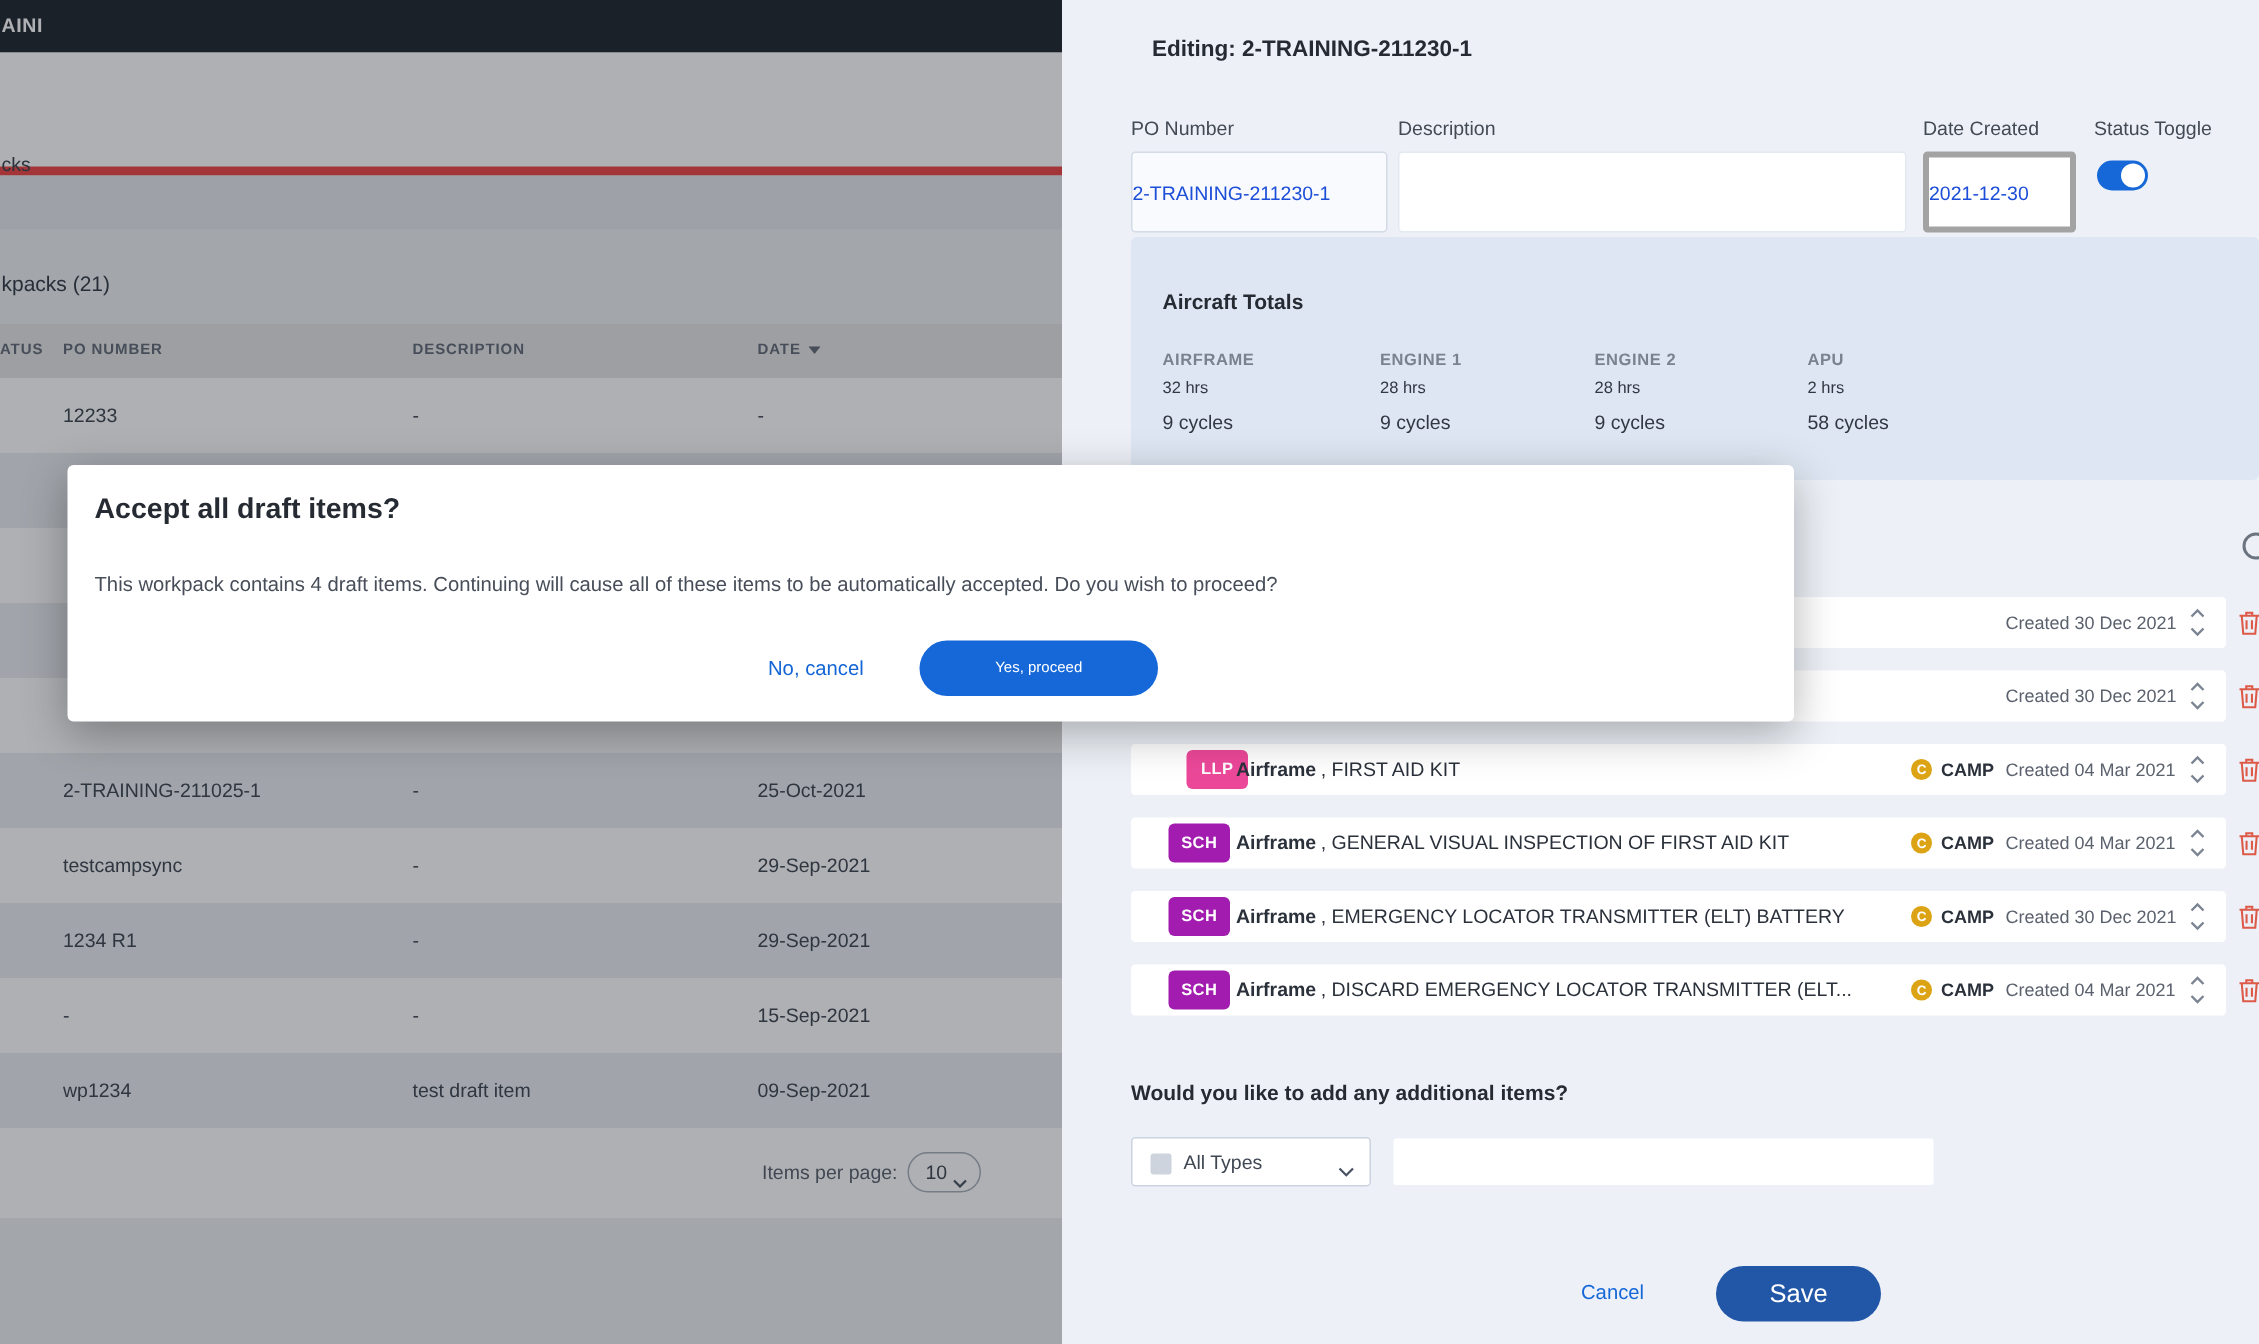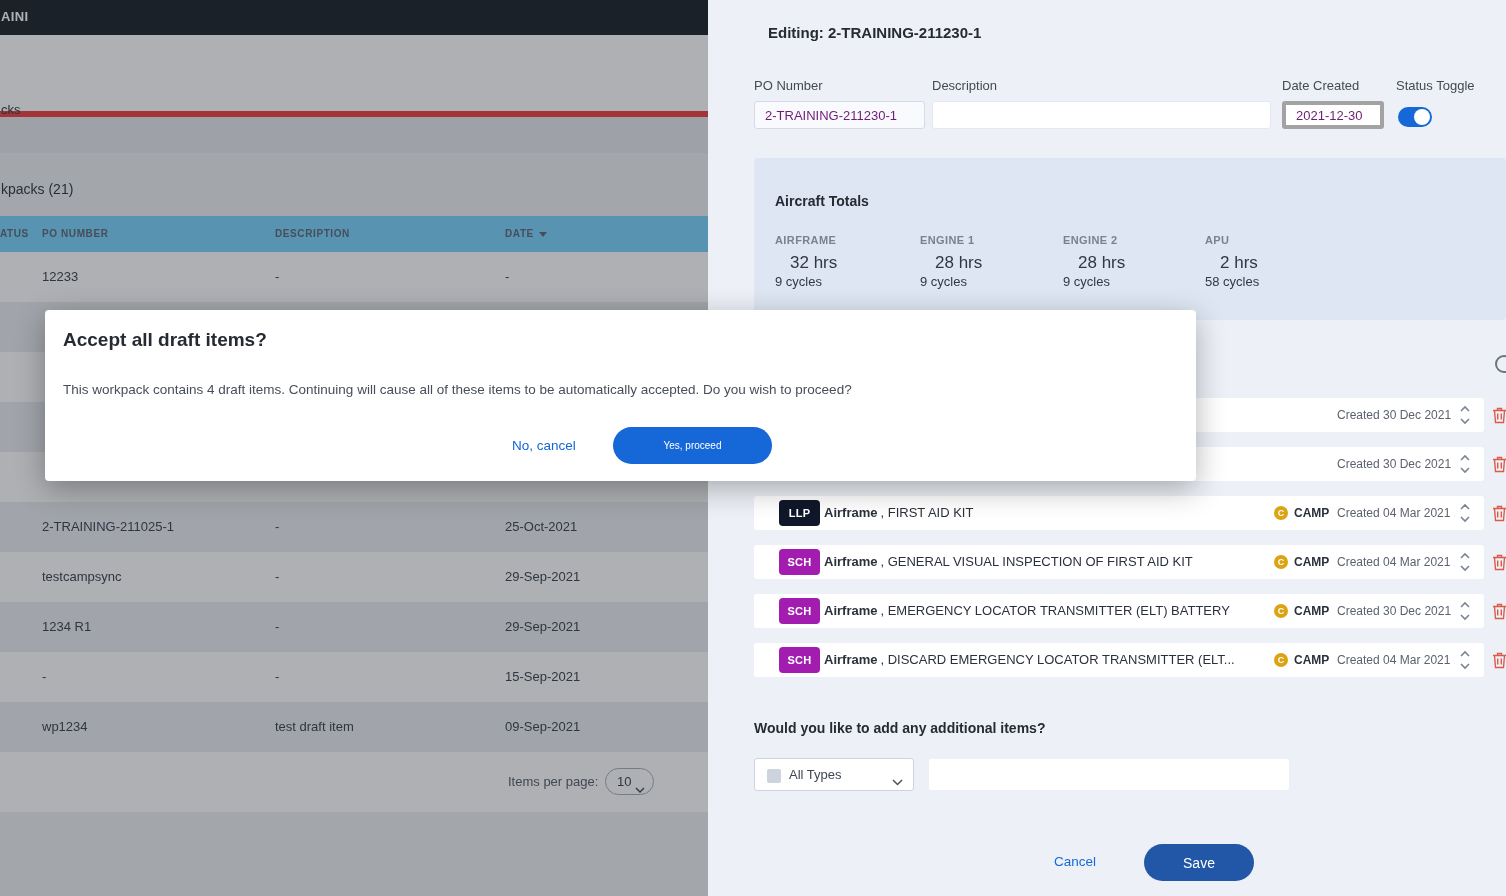--- a/index.html
+++ b/index.html
@@ -9,75 +9,75 @@
 
   
   .left-pane { position:absolute; left:0; top:0; width:708px; height:896px; background:#eff1f4; overflow:hidden; }
   .lp-topbar { position:absolute; left:0; top:0; width:708px; height:35px; background:#20262e; }
   .lp-topbar-text { position:absolute; left:1px; top:9px; font-size:13px; font-weight:bold; color:#ffffff; letter-spacing:.4px; }
   .lp-tabband { position:absolute; left:0; top:35px; width:708px; height:82px; background:#ffffff; border-bottom:6px solid #ef4444; }
   .lp-tab-text { position:absolute; left:1px; top:67px; font-size:13px; color:#3a4149; }
   .lp-toolbar { position:absolute; left:0; top:117px; width:708px; height:36px; background:#e7e9ed; }
   .lp-section-title { position:absolute; left:1px; top:181px; font-size:14px; color:#333b45; }
   .lp-table { position:absolute; left:0; top:216px; width:708px; height:596px; background:#ffffff; }
-  .lp-thead { position:absolute; left:0; top:0; width:708px; height:36px; background:#7dd3fc;text-decoration:underline; }
+  .lp-thead { position:absolute; left:0; top:0; width:708px; height:36px; background:#e5e5e5;text-decoration:underline; }
   .lp-th { position:absolute; top:12px; font-size:10px; font-weight:bold; letter-spacing:.6px; color:#636b77; }
   .sort-caret { display:inline-block; margin-left:5px; width:0; height:0; border-left:4px solid transparent; border-right:4px solid transparent; border-top:5px solid #636b77; vertical-align:middle; }
   .lp-row { position:absolute; left:0; width:708px; height:50px; background:#ffffff; }
   .lp-row.dark { background:#eceff3;padding-left:14px; }
   .lp-cell { position:absolute; top:17px; font-size:13px; color:#3f4651; white-space:nowrap; }
   .c-po { left:42px; } .c-desc { left:275px; } .c-date { left:505px; }
   .lp-pagination { position:absolute; left:0; top:536px; width:708px; height:60px; background:#ffffff; }
   .lp-pag-label { position:absolute; left:508px; top:22px; font-size:13px; color:#5b626e; }
   .lp-pag-select { position:absolute; left:605px; top:16px; width:49px; height:27px; border:1px solid #a9b0ba; border-radius:14px; background:#fff; }
   .lp-pag-value { position:absolute; left:11px; top:5px; font-size:13px; color:#3f4651; }
   .lp-pag-chev { position:absolute; right:8px; top:10px; }
   .left-overlay { position:absolute; left:0; top:0; width:708px; height:896px; background:rgba(17,22,31,0.34); z-index:10; }
 
   
   .right-pane { position:absolute; left:708px; top:0; width:798px; height:896px; background:#edf1f7; z-index:1; }
   .ed-title { position:absolute; left:60px; top:24px; font-size:15px; font-weight:bold; color:#262b33; }
   .field-label { position:absolute; top:78px; font-size:13px; color:#434a54; }
-  .ed-input { position:absolute; top:101px; height:28px; border-radius:3px; font-family:"Liberation Sans",sans-serif; font-size:13px; color:#701a75; padding:0 10px; outline:none; }
+  .ed-input { position:absolute; top:101px; height:54px; border-radius:3px; font-family:"Liberation Sans",sans-serif; font-size:13px; color:#1d4ed8; padding:0 0; outline:none; }
   .in-po { left:46px; width:171px; background:#f8fafd; border:1px solid #d4dbe6; }
   .in-desc { left:224px; width:339px; background:#ffffff; border:1px solid #e4e9f1; }
   .in-date { left:574px; width:102px; background:#ffffff; border:4px solid #a3a3a3; }
   .toggle { position:absolute; left:690px; top:107px; width:34px; height:20px; background:#1668d8; border-radius:10px; cursor:pointer; }
   .toggle-knob { position:absolute; right:2px; top:2px; width:16px; height:16px; background:#ffffff; border-radius:50%; }
 
   .totals-card { position:absolute; left:46px; top:158px; width:752px; height:162px; background:#dde6f2; border-radius:4px; }
   .totals-title { position:absolute; left:21px; top:35px; font-size:14px; font-weight:bold; color:#262b33; }
   .tcol-label { position:absolute; top:76px; font-size:11px; font-weight:bold; letter-spacing:.4px; color:#79828f; }
-  .tcol-hrs { position:absolute; top:95px; font-size:17px; color:#313842;margin-left:15px; }
+  .tcol-hrs { position:absolute; top:95px; font-size:11px; color:#313842; }
   .tcol-cyc { position:absolute; top:116px; font-size:13px; color:#313842;text-align:center; }
 
   .search-circle { position:absolute; left:787px; top:355px; width:18px; height:18px; border:2px solid #6c7480; border-radius:50%; background:transparent; }
 
   .item-row { position:absolute; left:46px; width:730px; height:34px; background:#ffffff; border-radius:3px; }
   .badge { position:absolute; left:25px; top:4px; width:41px; height:26px; border-radius:4px; color:#ffffff; font-size:11px; font-weight:bold; letter-spacing:.3px; display:flex; align-items:center; justify-content:center; }
-  .badge.llp { background:#0f172a; }
+  .badge.llp { background:#ec4899;margin-left:12px; }
   .badge.sch { background:#a21caf; }
   .item-title { position:absolute; left:70px; top:9px; font-size:13px; color:#2b313b; white-space:nowrap; }
   .item-title b { font-weight:bold; }
   .item-title .detail { margin-left:3px; }
   .camp-icon { position:absolute; left:520px; top:10px; width:14px; height:14px; background:#dca414; border-radius:50%; color:#fff; font-size:9px; font-weight:bold; text-align:center; line-height:14px; }
   .camp-label { position:absolute; left:540px; top:10px; font-size:12px; font-weight:bold; color:#2b313b; }
   .item-created { position:absolute; left:583px; top:10px; font-size:12px; color:#5b626e; white-space:nowrap; }
   .reorder { position:absolute; left:704px; top:6px; width:16px; height:22px; cursor:pointer; }
   .trash { position:absolute; left:784px; width:16px; height:17px; cursor:pointer; }
 
   .add-question { position:absolute; left:46px; top:720px; font-size:14px; font-weight:bold; color:#262b33; }
   .type-dropdown { position:absolute; left:46px; top:758px; width:160px; height:33px; background:#ffffff; border:1px solid #ccd4e0; border-radius:3px; cursor:pointer; }
   .type-check { position:absolute; left:12px; top:10px; width:14px; height:14px; background:#cdd4de; border-radius:2px; }
   .type-label { position:absolute; left:34px; top:8px; font-size:13px; color:#3f4753; }
   .type-chev { position:absolute; right:10px; top:13px; }
   .add-input { position:absolute; left:221px; top:759px; width:360px; height:31px; background:#ffffff; border:none; border-radius:2px; font-family:"Liberation Sans",sans-serif; font-size:13px; color:#3f4753; padding:0 10px; outline:none; }
 
   .cancel-link { position:absolute; left:346px; top:854px; font-size:13.5px; color:#1668d8; cursor:pointer; }
-  .save-btn { position:absolute; left:436px; top:844px; width:110px; height:37px; background:#2257a7; border:none; border-radius:19px; color:#ffffff; font-size:14px; font-family:"Liberation Sans",sans-serif; cursor:pointer; }
+  .save-btn { position:absolute; left:436px; top:844px; width:110px; height:37px; background:#2257a7; border:none; border-radius:19px; color:#ffffff; font-size:17px; font-family:"Liberation Sans",sans-serif; cursor:pointer; }
 
   
   .modal { position:absolute; left:45px; top:310px; width:1151px; height:171px; background:#ffffff; border-radius:4px; box-shadow:0 8px 30px rgba(0,0,0,0.30); z-index:50; }
   .modal-title { position:absolute; left:18px; top:19px; font-size:19px; font-weight:bold; color:#262b33; }
   .modal-body { position:absolute; left:18px; top:72px; font-size:13.5px; color:#474e59; }
   .modal-cancel { position:absolute; left:467px; top:128px; font-size:13.5px; color:#1466d6; cursor:pointer; }
   .modal-confirm { position:absolute; left:568px; top:117px; width:159px; height:37px; background:#1668d8; border:none; border-radius:19px; color:#ffffff; font-size:10px; font-family:"Liberation Sans",sans-serif; cursor:pointer; }
 </style>
 </head>
 <body>

